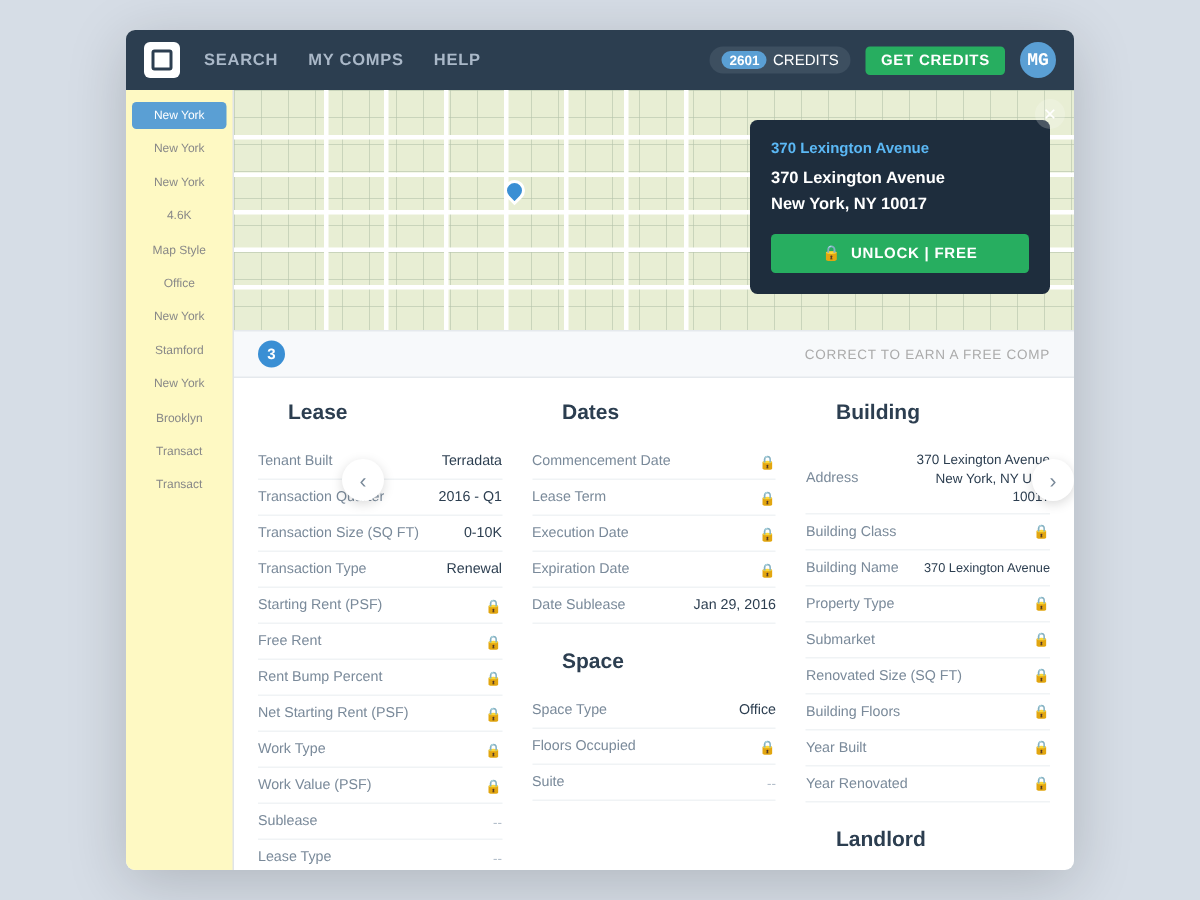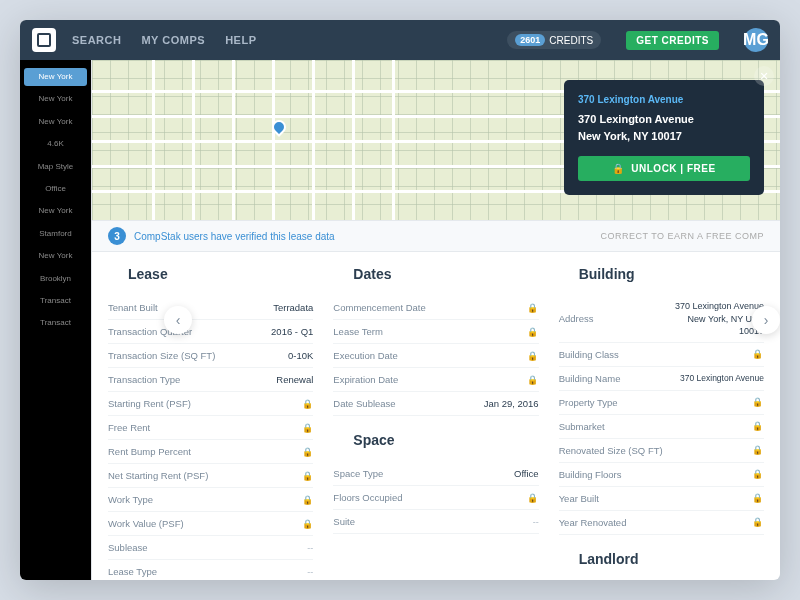--- a/index.html
+++ b/index.html
@@ -7,21 +7,21 @@
       font-family: -apple-system, BlinkMacSystemFont, 'Segoe UI', sans-serif;
       background: #d6dde6;
       width: 800px;
       height: 600px;
       overflow: hidden;
       display: flex;
       align-items: center;
       justify-content: center;
     }
     .app-window {
-      width: 760px;
+      width: 632px;
       height: 560px;
       background: #fff;
       border-radius: 6px;
       box-shadow: 0 8px 40px rgba(0,0,0,0.18);
       overflow: hidden;
       display: flex;
       flex-direction: column;
     }
     
     .navbar {
@@ -57,21 +57,21 @@
       color: #aab8c8;
       font-size: 11px;
       font-weight: 600;
       letter-spacing: 0.5px;
       text-transform: uppercase;
       cursor: pointer;
     }
     .nav-right {
       display: flex;
       align-items: center;
-      gap: 25px;
+      gap: 10px;
     }
     .credits-badge {
       background: #3d4f60;
       color: #fff;
       font-size: 10px;
       padding: 3px 8px;
       border-radius: 10px;
       display: flex;
       align-items: center;
       gap: 4px;
@@ -97,33 +97,34 @@
     }
     .nav-avatar {
       background: #5a9fd4;
       color: #fff;
       width: 24px;
       height: 24px;
       border-radius: 50%;
       display: flex;
       align-items: center;
       justify-content: center;
-      font-size: 16px;
+      font-size: 12px;
       font-weight: bold;
+      font-family: Liberation Mono, monospace;
     }
     
     .main-content {
       display: flex;
       flex: 1;
       overflow: hidden;
     }
     
     .sidebar {
       width: 72px;
-      background: #000000;
+      background: #fef9c3;
       border-right: 1px solid #e0e4e8;
       padding: 8px 4px;
       display: flex;
       flex-direction: column;
       gap: 4px;
       overflow: hidden;
     }
     .sidebar-item {
       font-size: 8px;
       color: #888;
@@ -447,21 +448,20 @@
               <span>UnLOCK | Free</span>
             </div>
           </div>
 
           <div class="close-map-btn">✕</div>
         </div>
 
         <div class="verify-bar">
           <div class="verify-left">
             <div class="verify-badge">3</div>
-            <span class="verify-text">CompStak users have verified this lease data</span>
           </div>
           <div class="verify-right">CORRECT TO EARN A FREE COMP</div>
         </div>
 
         <div class="data-area">
           <div class="data-columns">
 
             <div class="data-section">
               <div class="section-title">Lease</div>
 

